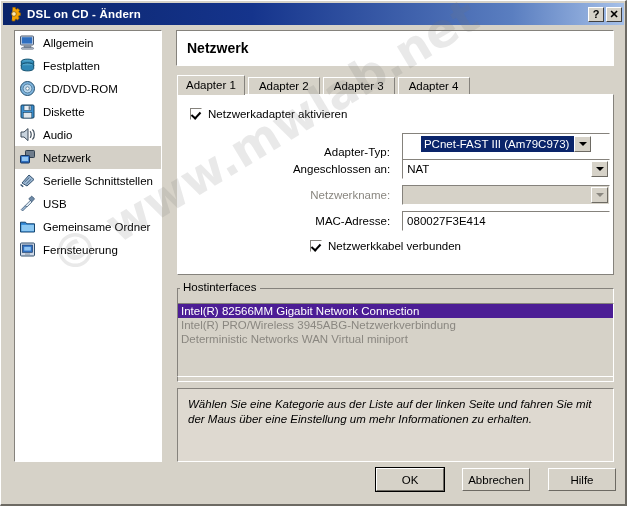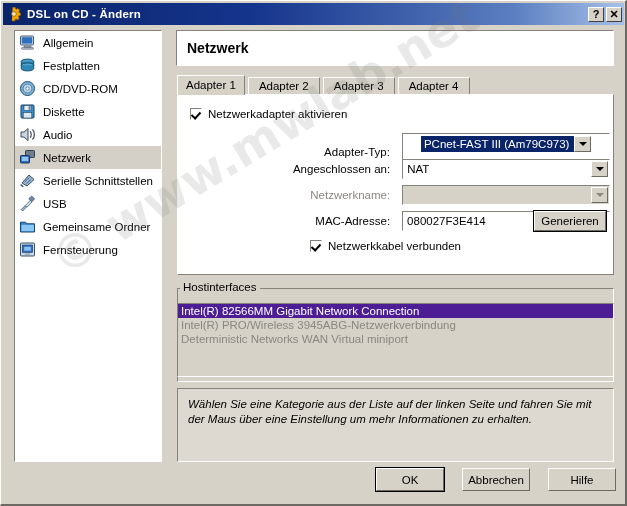--- a/index.html
+++ b/index.html
@@ -559,23 +559,20 @@
       </div>
     </div>
 
     <div class="frow" style="left:32px; top:116px; width:400px;">
       <span class="flabel" style="width:182px;">MAC-Adresse:</span>
       <div class="txtfield" style="width:210px;">
         <span>080027F3E414</span>
       </div>
     </div>
 
-    <div class="btn" style="position:absolute; left:356px; top:116px; width:72px; height:20px;">
-      <span>Generieren</span>
-    </div>
 
     <div class="chk-row" style="left:132px; top:145px;">
       <span class="cbox on"></span>
       <span class="lbl">Netzwerkkabel verbunden</span>
     </div>
 
   </div>
 
   <div id="host-group">
     <div class="gb-frame"></div>

